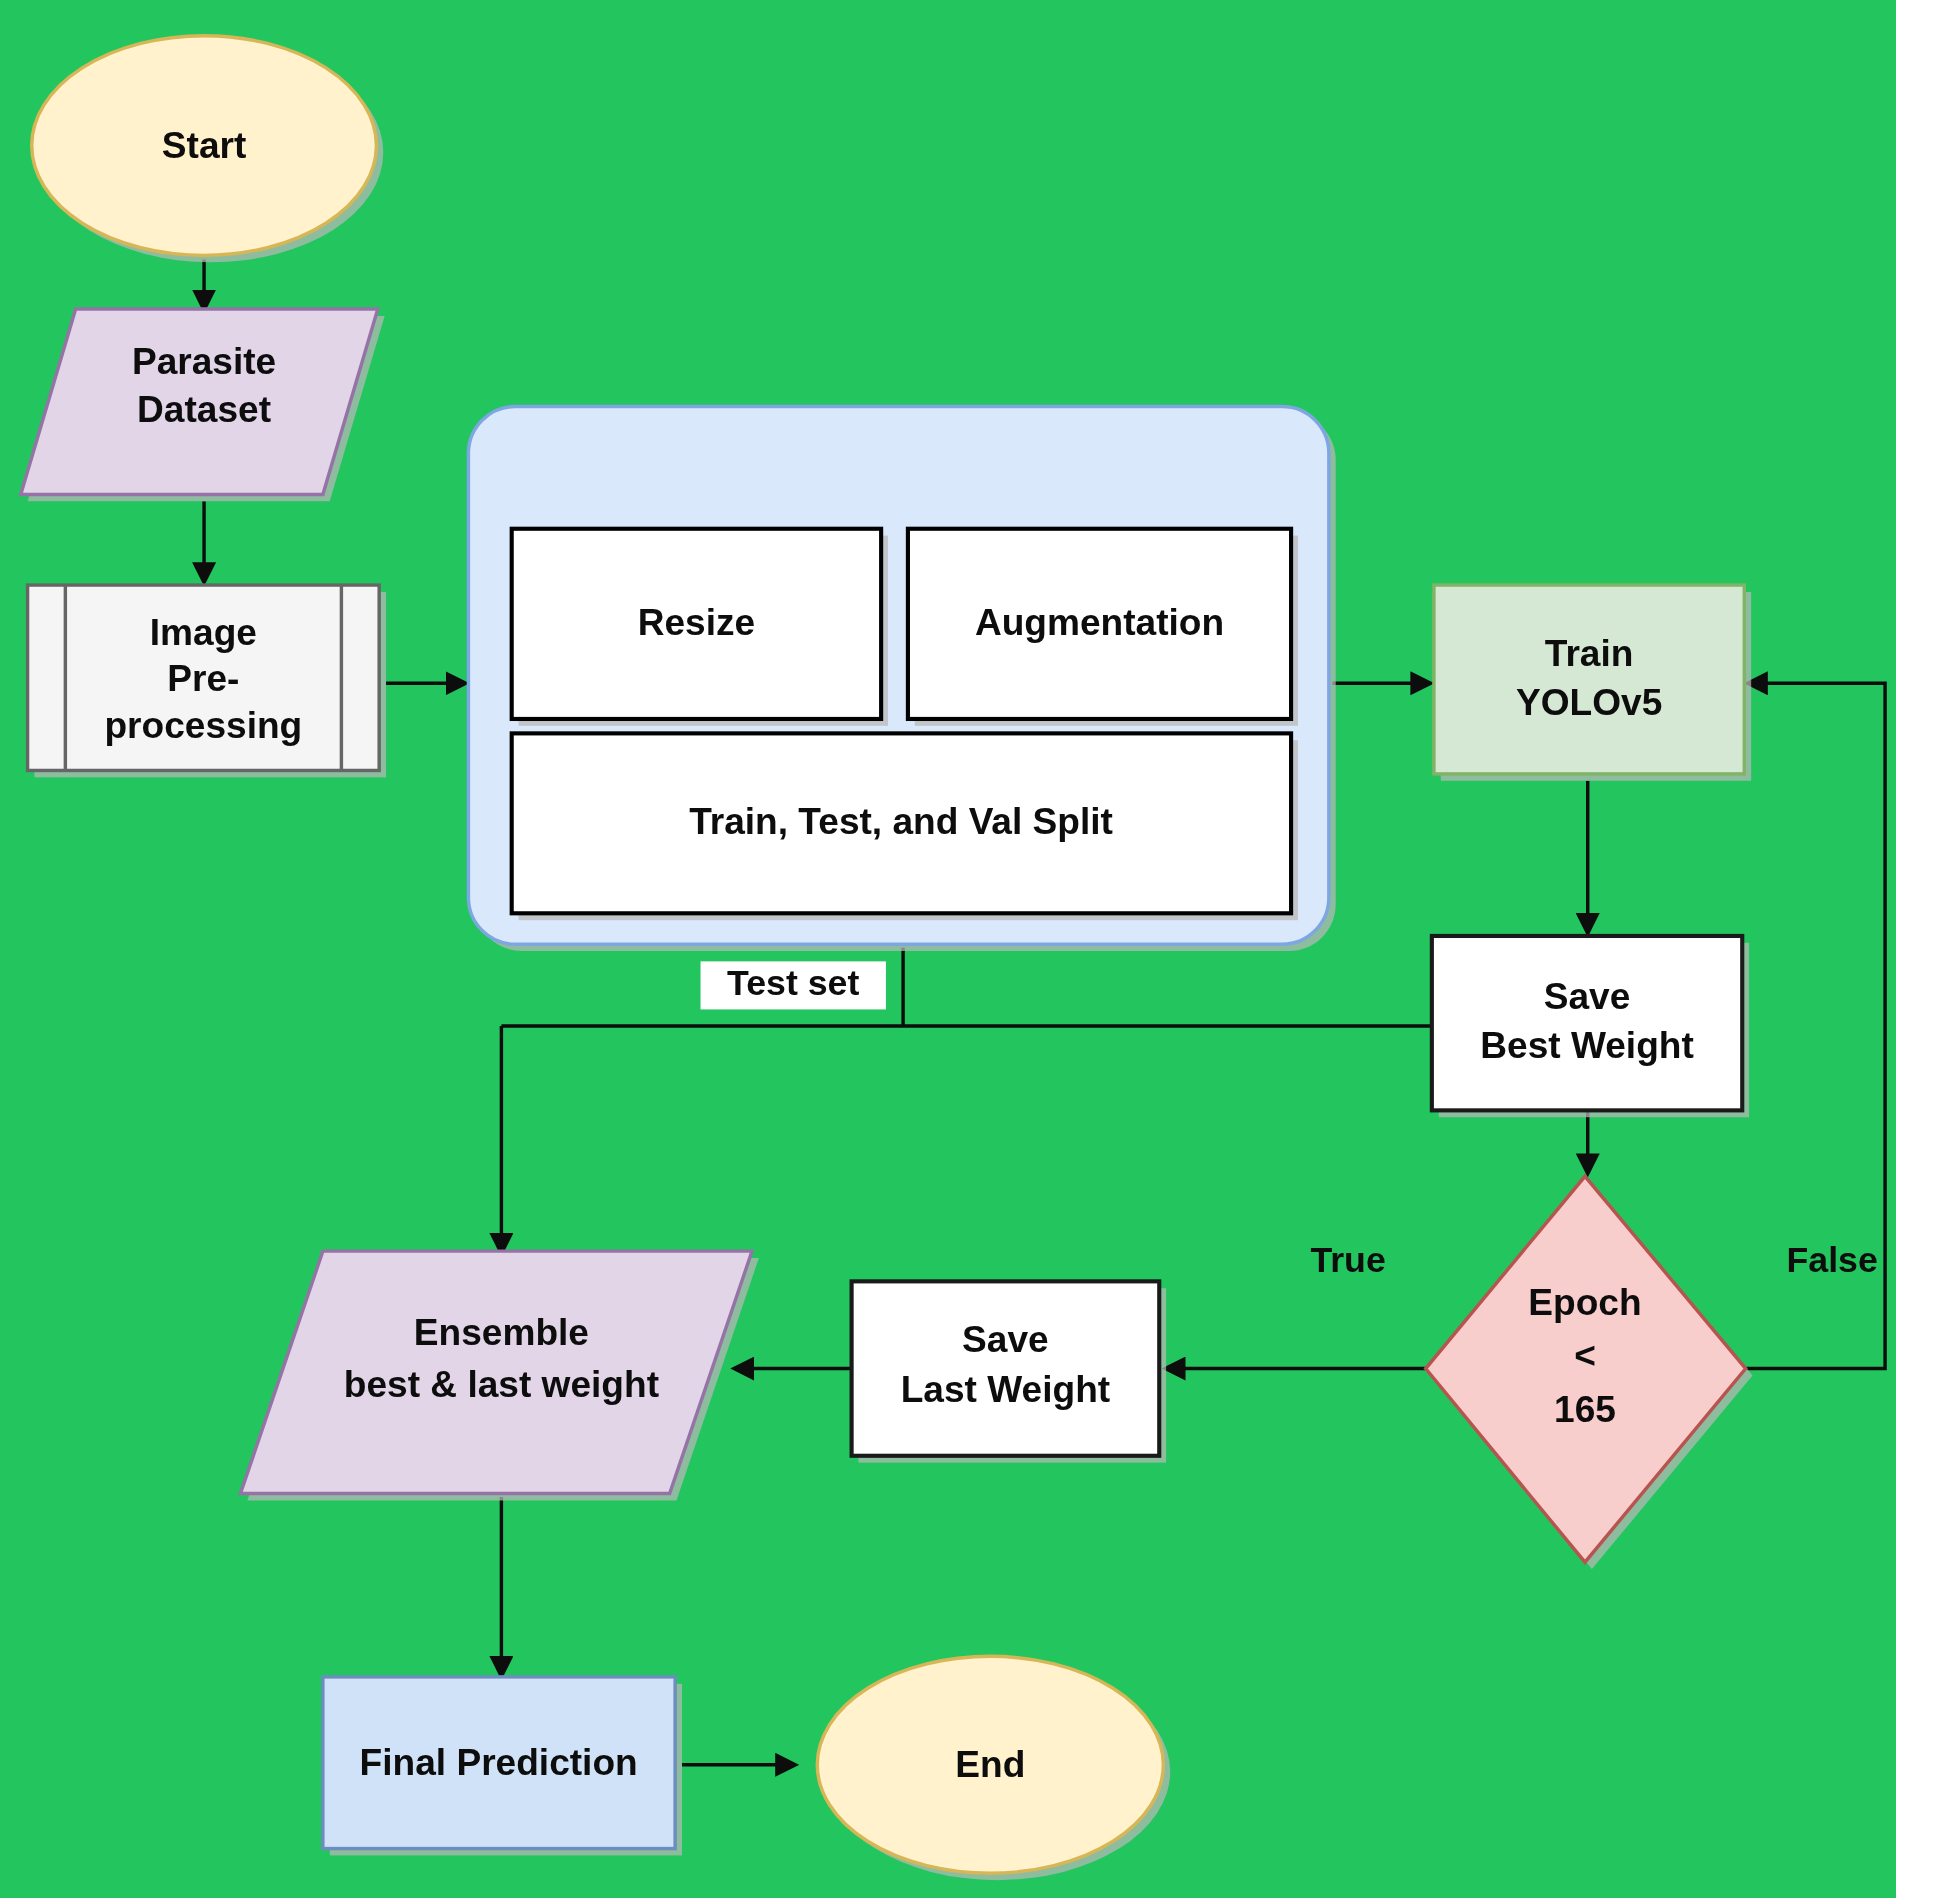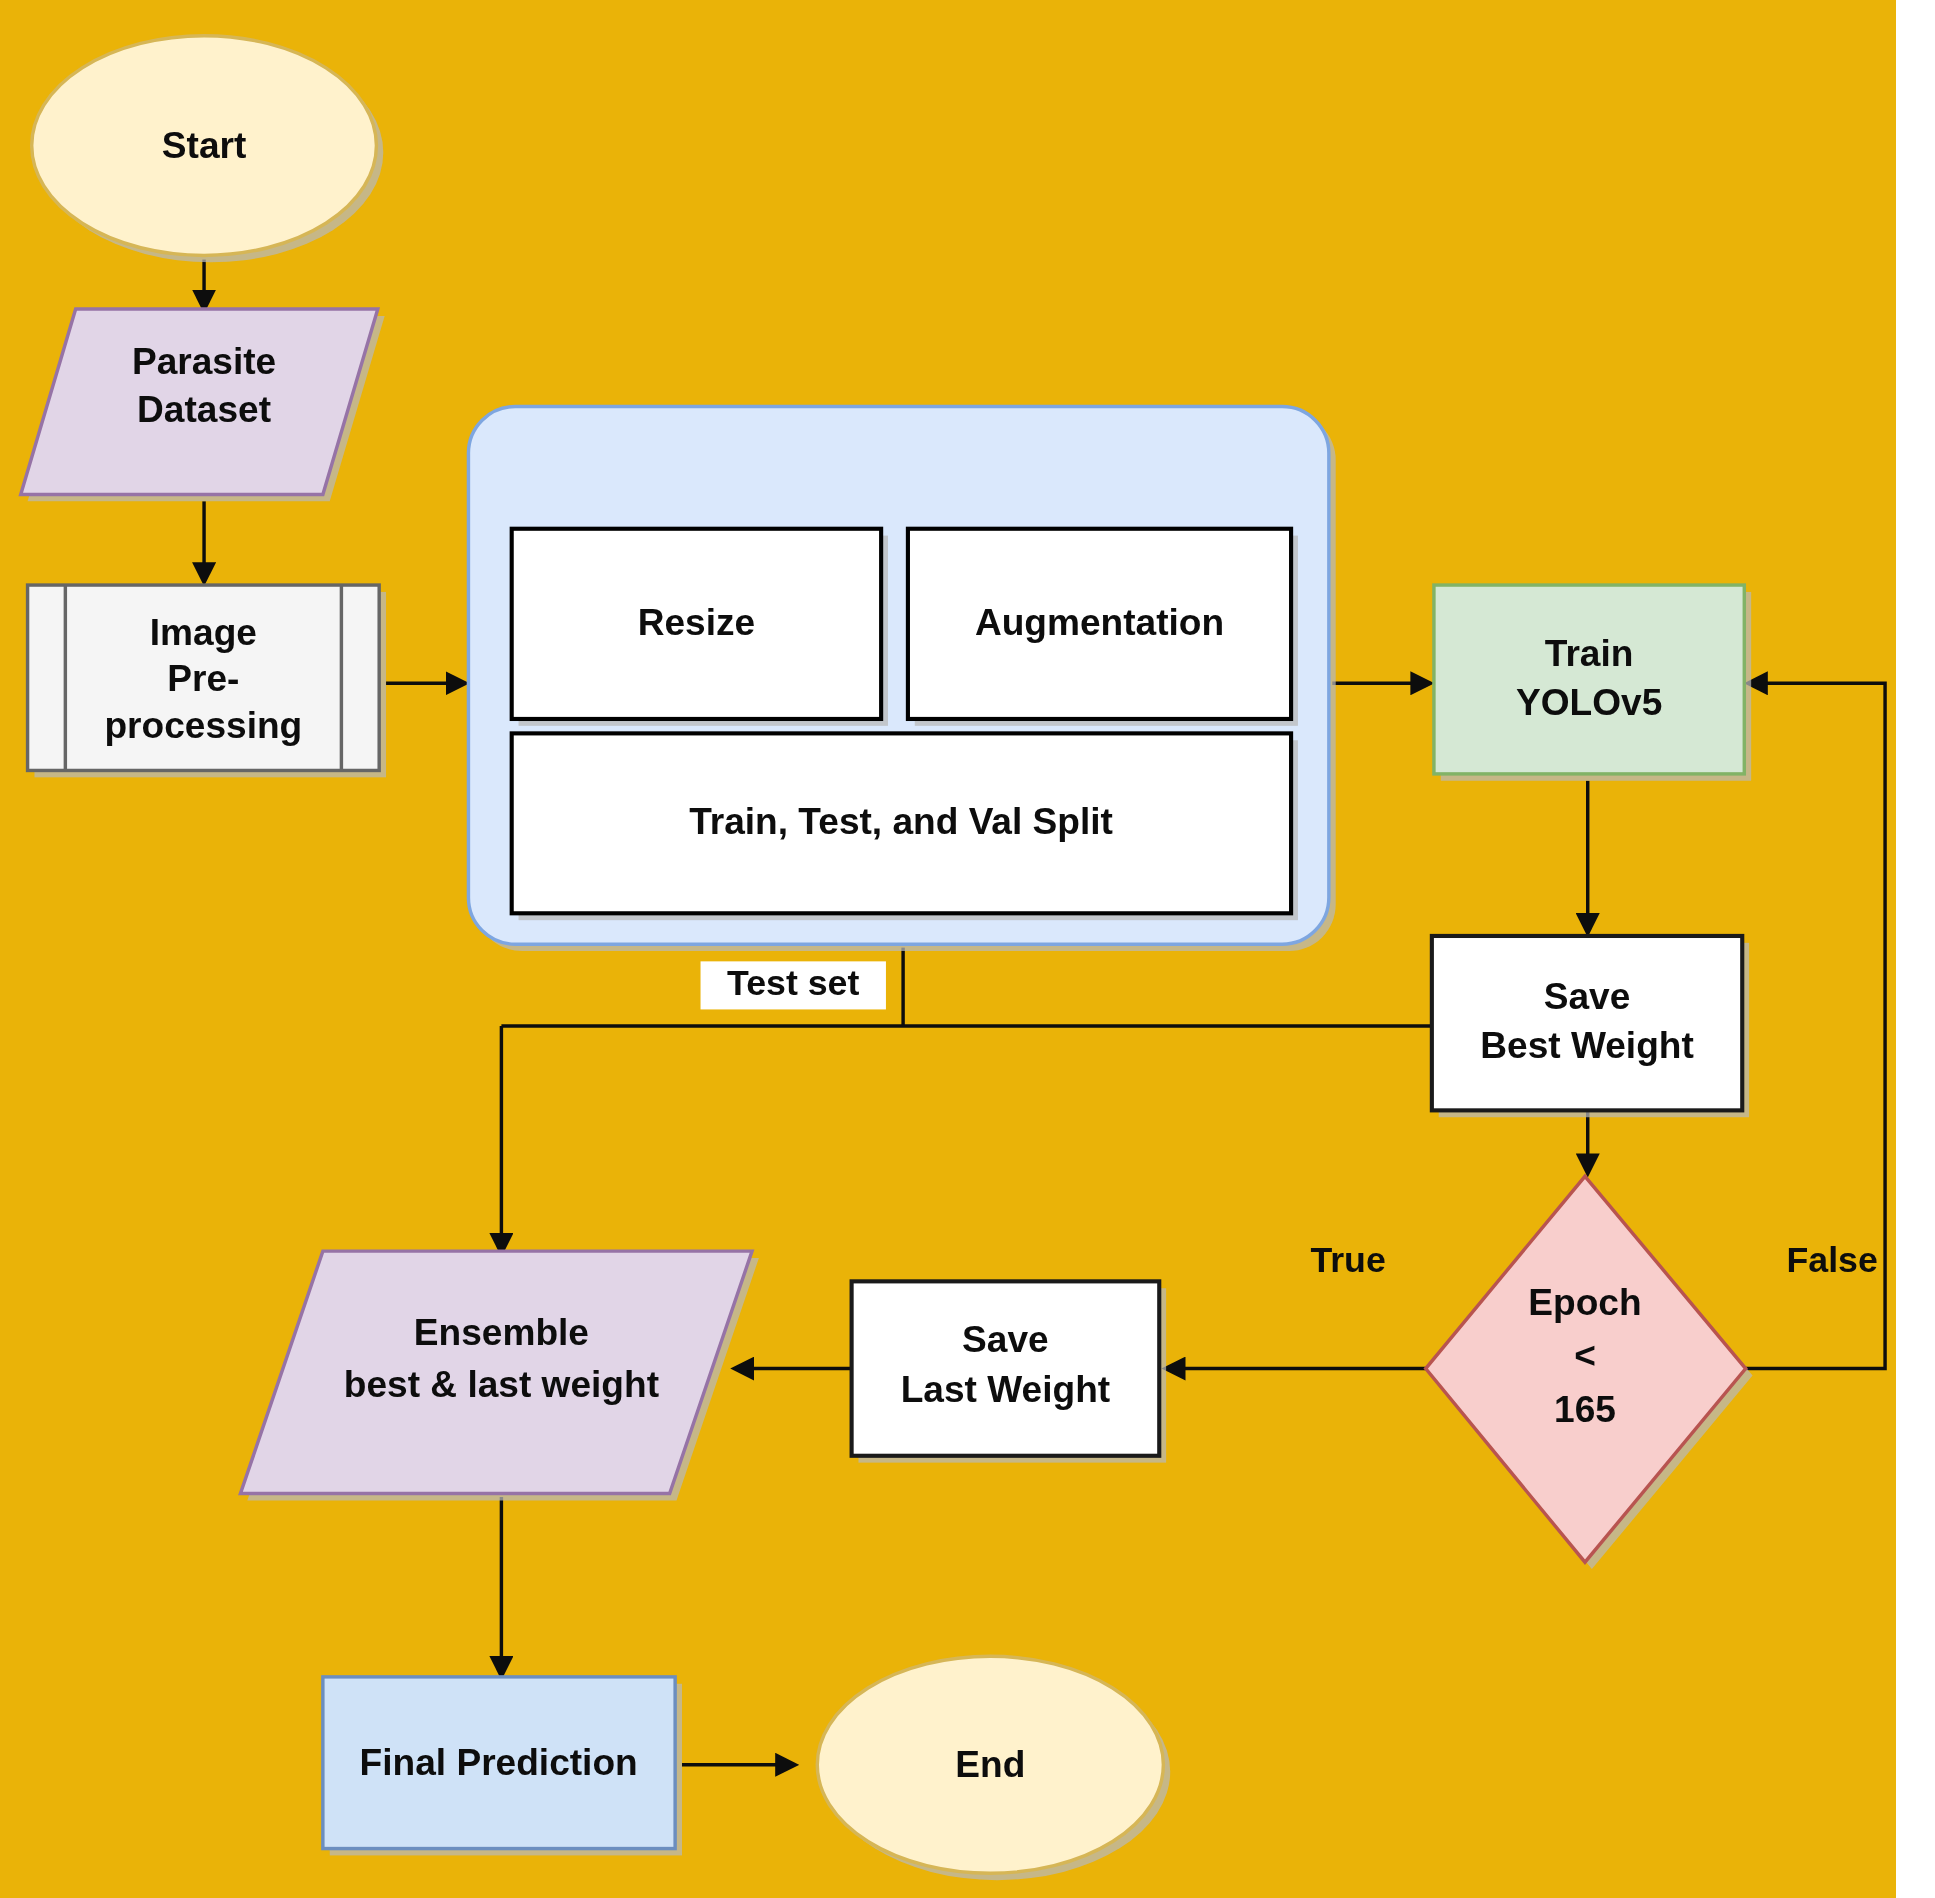--- a/index.html
+++ b/index.html
@@ -4,21 +4,21 @@
 <style>
   html, body {
     margin: 0;
     padding: 0;
     background: #ffffff;
   }
   #stage {
     position: relative;
     width: 1896px;
     height: 1898px;
-    background: #eab308;
+    background: #22c55e;
     font-family: "Liberation Sans", sans-serif;
   }
   svg#flow {
     position: absolute;
     top: 0; left: 0;
     width: 1936px;
     height: 1898px;
     display: block;
   }
   .node-label {

